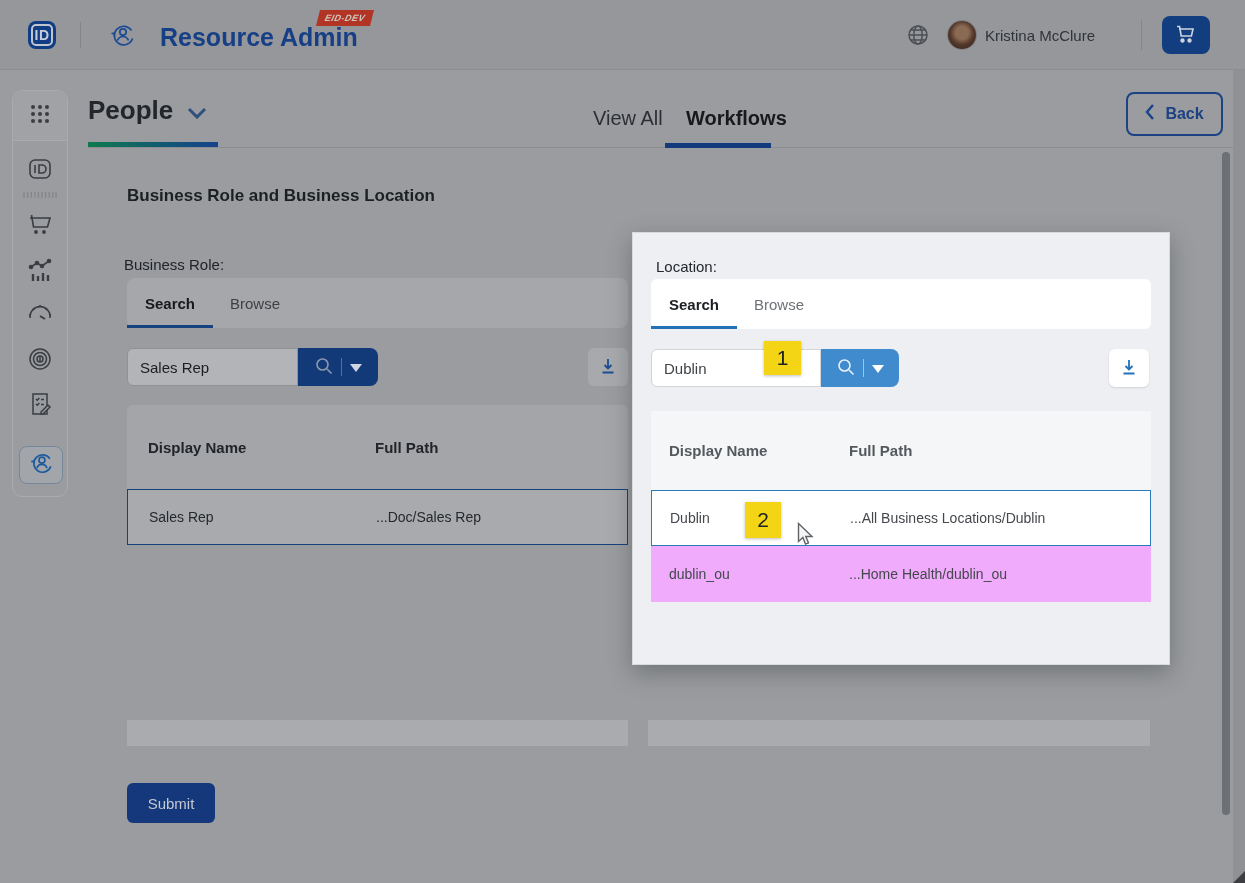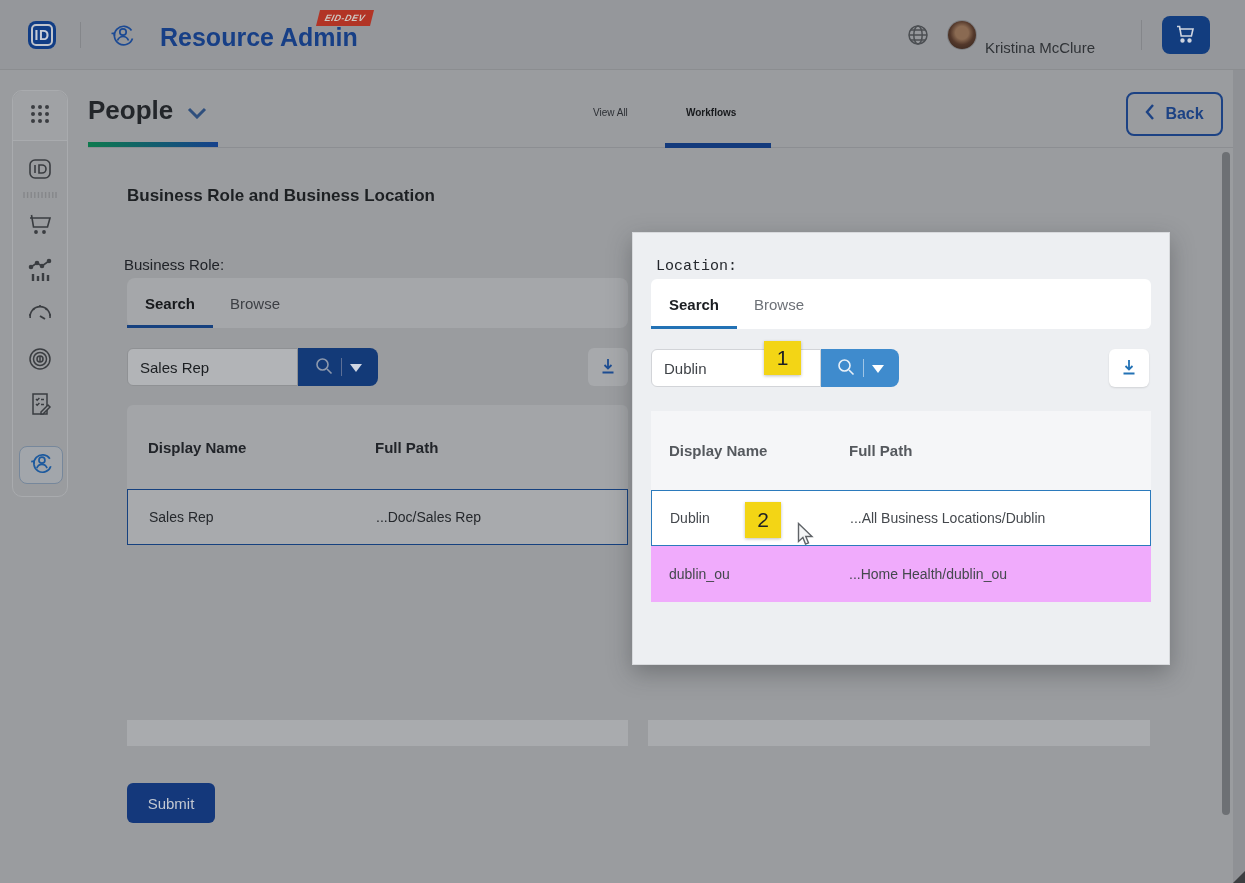--- a/index.html
+++ b/index.html
@@ -11,36 +11,36 @@
   }
   
   .header { position:absolute; left:0; top:0; width:1245px; height:70px; background:#95979b; border-bottom:1px solid #8b8d90; }
   .logo { position:absolute; left:28px; top:21px; width:28px; height:28px; background:#113d85; border-radius:7px; color:#c7cdd8; font-size:14px; font-weight:bold; display:flex; align-items:center; justify-content:center; letter-spacing:.5px; outline:2px solid #c0c4cc; outline-offset:-5px; border-radius:8px;}
   .hdr-div { position:absolute; top:22px; width:1px; height:26px; background:#84868a; }
   .app-icon { position:absolute; left:107px; top:20px; width:30px; height:30px; }
   .app-title { position:absolute; left:160px; top:23px; font-size:25px; font-weight:bold; color:#173f86; }
   .env-badge { position:absolute; left:318px; top:10px; background:#b23425; color:#cfc8c2; font-size:9px; font-style:italic; font-weight:bold; padding:3px 7px; transform:skewX(-14deg); letter-spacing:.5px; }
   .globe { position:absolute; left:906px; top:23px; width:24px; height:24px; }
   .avatar { position:absolute; left:948px; top:21px; width:28px; height:28px; border-radius:50%; background:radial-gradient(circle at 50% 42%, #8a6a52 0 30%, #53382b 55%, #2e201a 100%); box-shadow:0 0 0 1px #7e8084; }
-  .user-name { position:absolute; left:985px; top:27px; font-size:15px; color:#303337;margin-top:12px; }
+  .user-name { position:absolute; left:985px; top:27px; font-size:15px; color:#303337; }
   .cart-btn { position:absolute; left:1162px; top:16px; width:48px; height:38px; background:#123d7f; border:none; border-radius:8px; display:flex; align-items:center; justify-content:center; cursor:pointer; }
   
   .gutter { position:absolute; right:0; top:70px; width:12px; height:813px; background:#8f9195; }
   .scroll-thumb { position:absolute; left:1222px; top:152px; width:8px; height:663px; background:#6d7074; border-radius:4px; }
   .corner { position:absolute; right:0; bottom:0; width:0; height:0; border-left:12px solid transparent; border-bottom:12px solid #3c3e41; }
   
   .sidebar { position:absolute; left:12px; top:90px; width:56px; height:407px; background:#9a9c9f; border:1px solid #a9abae; border-radius:10px; }
   .sb-top { position:absolute; left:0; top:0; width:100%; height:50px; border-bottom:1px solid #a9abae; display:flex; align-items:center; justify-content:center; background:#a0a2a5; border-radius:10px 10px 0 0;}
   .sb-icon { position:absolute; left:50%; transform:translateX(-50%); display:flex; align-items:center; justify-content:center; cursor:pointer; }
   .sb-active { position:absolute; left:6px; top:355px; width:44px; height:38px; border:1px solid #76879b; border-radius:8px; background:#a2a6ab; display:flex; align-items:center; justify-content:center; cursor:pointer; }
   
   .page-title { position:absolute; left:88px; top:95px; font-size:26px; font-weight:bold; color:#23262a; cursor:pointer; display:flex; align-items:center; gap:14px; }
   .title-underline { position:absolute; left:88px; top:142px; width:130px; height:5px; background:linear-gradient(90deg,#0e7a4e,#16418c); }
   .tabs-divider { position:absolute; left:88px; top:147px; width:1145px; height:1px; background:#8c8e92; }
-  .top-tab { position:absolute; top:107px; font-size:10px; cursor:pointer; background:none; border:none; font-family:inherit; }
+  .top-tab { position:absolute; top:107px; font-size:20px; cursor:pointer; background:none; border:none; font-family:inherit; }
   .tab-viewall { left:593px; color:#2c2f34; }
   .tab-workflows { left:686px; color:#17191c; font-weight:bold; }
   .tab-underline { position:absolute; left:665px; top:143px; width:106px; height:5px; background:#133a7c; }
   .back-btn { position:absolute; left:1126px; top:92px; width:97px; height:44px; border:2px solid #1c4284; border-radius:8px; background:transparent; color:#1c4284; font-size:16px; font-weight:bold; font-family:inherit; display:flex; align-items:center; justify-content:center; gap:10px; cursor:pointer; }
   
   .wf-heading { position:absolute; left:127px; top:186px; font-size:17px; font-weight:bold; color:#1d2023; }
   .wf-sub { position:absolute; left:127px; top:217px; font-size:14px; color:#313438; }
   .section-label { position:absolute; font-size:15px; color:#202328; }
   
   .tabbar { position:absolute; height:50px; border-radius:8px; }
@@ -56,21 +56,21 @@
   .bz-tabbar { left:127px; top:278px; width:501px; background:#a5a7aa; }
   .bz-tabbar .t1 { left:18px; color:#17191c; font-weight:bold; } .bz-tabbar .t2 { left:103px; color:#3c3f44; }
   .bz-tabbar .tab-ul { background:#16417f; }
   .bz-input { left:127px; top:348px; width:171px; background:#b2b4b7; border:1px solid #8f9194; color:#1b1e21; }
   .bz-btn { left:298px; top:348px; width:80px; background:#133a78; }
   .bz-dl { left:588px; top:348px; background:#a7a9ac; }
   .bz-head { left:127px; top:405px; width:501px; background:#a3a5a8; color:#212429; border-radius:6px 6px 0 0; }
   .bz-row { left:127px; top:489px; width:501px; background:#a8aaad; border:1px solid #16417f; color:#25282c; }
   
   .loc-panel { position:absolute; left:632px; top:232px; width:538px; height:433px; background:#edeff2; border:1px solid #d8dadd; box-shadow:0 8px 22px rgba(40,42,46,.35); }
-  .loc-label { left:23px; top:25px; position:absolute; font-size:15px; color:#24272c;font-family:Liberation Mono, monospace; }
+  .loc-label { left:23px; top:25px; position:absolute; font-size:15px; color:#24272c; }
   .loc-tabbar { left:18px; top:46px; width:500px; background:#ffffff; border-radius:6px; }
   .loc-tabbar .t1 { left:18px; color:#1b1e22; font-weight:bold; } .loc-tabbar .t2 { left:103px; color:#6d7177; }
   .loc-tabbar .tab-ul { background:#2372b5; }
   .loc-input { left:18px; top:116px; width:170px; background:#ffffff; border:1px solid #d2d4d8; color:#3f4348; }
   .loc-btn { left:188px; top:116px; width:78px; background:#3f8bcd; }
   .loc-dl { left:476px; top:116px; background:#ffffff; box-shadow:0 1px 2px rgba(0,0,0,.12); }
   .loc-head { left:18px; top:178px; width:500px; height:79px; background:#f5f6f8; color:#55595e; }
   .loc-head .col1, .loc-row .col1 { left:18px; } .loc-head .col2, .loc-row .col2 { left:198px; }
   .loc-row1 { left:18px; top:257px; width:500px; background:#ffffff; border:1px solid #2b7abc; color:#44484d; }
   .loc-row2 { left:18px; top:313px; width:500px; background:#f0abfc; color:#44484d; }

